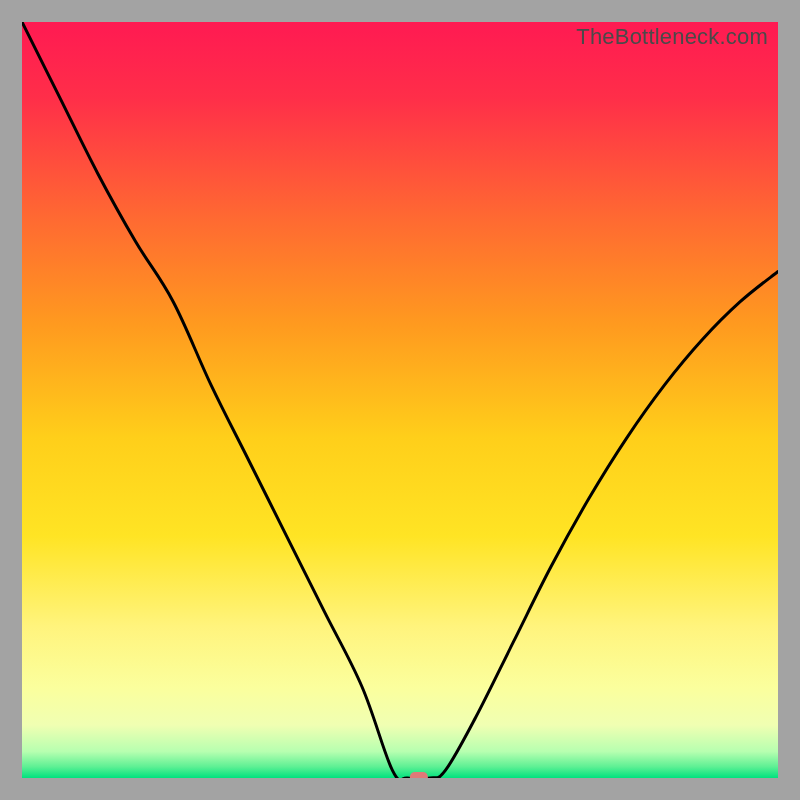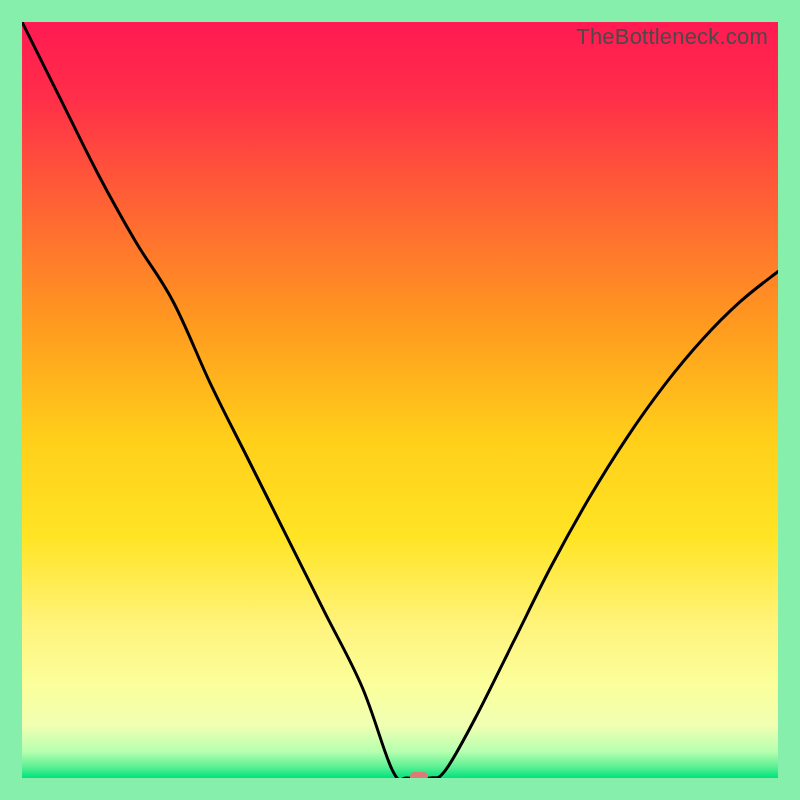--- a/index.html
+++ b/index.html
@@ -8,21 +8,21 @@
     width: 800px;
     height: 800px;
     overflow: hidden;
     background: #000;
     font-family: Arial, Helvetica, sans-serif;
   }
   .frame {
     position: relative;
     width: 800px;
     height: 800px;
-    background: #86efac;
+    background: #a3a3a3;
   }
   .plot {
     position: absolute;
     left: 22px;
     top: 22px;
     width: 756px;
     height: 756px;
     overflow: hidden;
   }
   .watermark {

